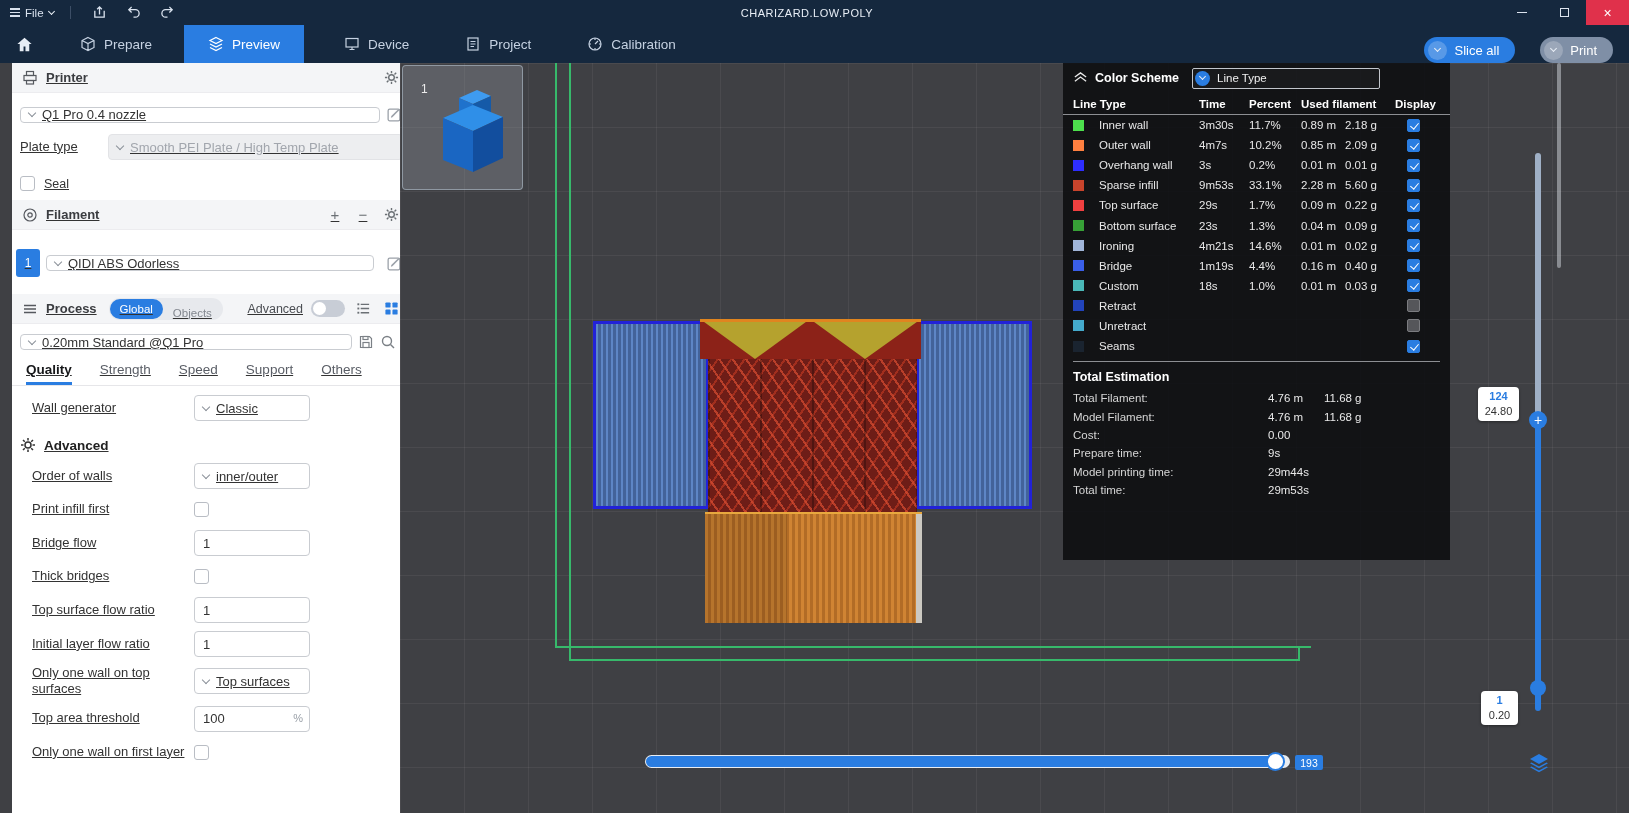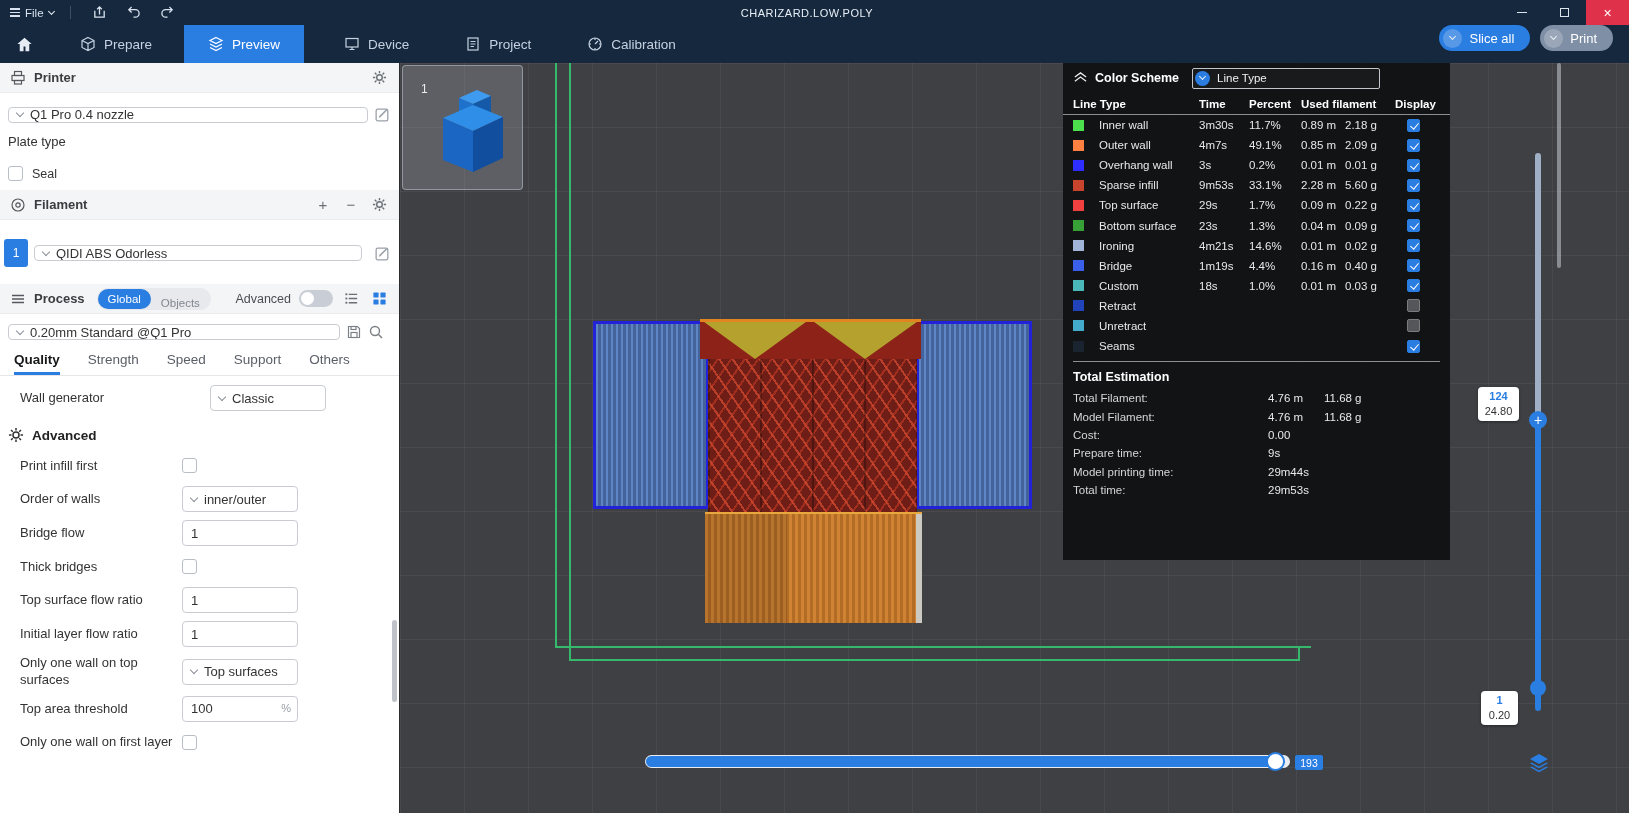--- a/index.html
+++ b/index.html
@@ -21,28 +21,28 @@
   .win-btn { width:43px; height:100%; display:flex; align-items:center; justify-content:center;}
   .ic-min { width:10px; height:1.5px; background:#DCE4EE;}
   .ic-max { width:9px; height:9px; border:1.2px solid #DCE4EE;}
   .win-close { background:#E0314B; color:#fff; font-size:14px;}
 
   
   .navbar { position:absolute; left:0; top:25px; right:0; height:38px; background:#15283E; display:flex; align-items:stretch; z-index:29;}
   .home-btn { width:48px; display:flex; align-items:center; justify-content:center;}
   .nav-tab { display:flex; align-items:center; gap:8px; padding:0 24px; color:#C6D2E2; font-size:13.5px; margin-left:8px;}
   .nav-tab.active { background:#2A7DE1; color:#fff; margin:0 8px;}
-  .nav-actions { margin-left:auto; display:flex; align-items:flex-start; gap:10px; padding-right:16px;}
+  .nav-actions { margin-left:auto; display:flex; align-items:flex-end; gap:25px; padding-right:16px;}
   .pill { height:26px; border-radius:13px; display:flex; align-items:center; gap:7px; padding:0 16px 0 4px; color:#fff; font-size:13px;}
   .pill .cc { width:19px; height:19px; border-radius:50%; background:rgba(255,255,255,.22); display:flex; align-items:center; justify-content:center;}
   .pill.slice { background:#2A7DE1;}
   .pill.print { background:#7F8FA6;}
 
   
-  .left-panel { position:absolute; left:0; top:63px; width:400px; bottom:0; background:#fff; color:#333; font-size:13px; overflow:hidden; border-right:1px solid #2B2C30;}
+  .left-panel { position:absolute; left:12px; top:63px; width:400px; bottom:0; background:#fff; color:#333; font-size:13px; overflow:hidden; border-right:1px solid #2B2C30;text-decoration:underline;}
   .sec-head { display:flex; align-items:center; height:30px; background:#F4F5F7; padding:0 10px; gap:8px; border-bottom:1px solid #ECECEF;}
   .sec-title { font-weight:600; font-size:13px; color:#3A3C40;}
   .sec-spacer { flex:1;}
   .ghost-btn { color:#6B7075; display:flex; align-items:center; justify-content:center; width:20px; height:20px; font-size:15px;}
   .combo { height:16px; border:1px solid #C9CCD1; border-radius:4px; display:flex; align-items:center; padding:0 8px; gap:7px; background:#fff; color:#333; overflow:hidden; white-space:nowrap;}
   .combo.disabled { background:#EDEEF0; color:#A2A6AD; border-color:#E2E3E6;}
   .combo .cval { font-size:13px;}
   .combo.small { height:26px; width:116px; font-size:13px;}
   .row { display:flex; align-items:center; padding:0 8px;}
   .edit-ic { margin-left:6px; flex:none;}
@@ -254,20 +254,24 @@
       <span class="edit-ic">
         <svg width="17" height="17" viewBox="0 0 16 16">
             <rect x="2" y="3" width="11" height="11" rx="1.5" fill="none" stroke="#9AA0A8" stroke-width="1.2"></rect>
             <path d="M6 10.5 12.5 4l-1-1L5 9.5 4.6 11z" fill="#9AA0A8"></path>
           </svg>
       </span>
     </div>
 
     <div class="row" style="margin-top:11px;">
       <span class="plabel" style="width:88px;">Plate type</span>
+      <div class="combo disabled" style="flex:1; height:26px;">
+        <span class="chev"></span>
+        <span class="cval">Smooth PEI Plate / High Temp Plate</span>
+      </div>
     </div>
 
     <div class="row" style="margin-top:16px; gap:9px;">
       <span class="chkbox"></span>
       <span style="font-size:12.5px;">Seal</span>
     </div>
 
     <div class="sec-head" style="margin-top:9px;">
       <svg width="16" height="16" viewBox="0 0 16 16">
           <circle cx="8" cy="8" r="6" fill="none" stroke="#55585E" stroke-width="1.2"></circle>
@@ -350,47 +354,47 @@
     </div>
 
     <div class="ptabs">
       <span class="ptab active">Quality</span>
       <span class="ptab">Strength</span>
       <span class="ptab">Speed</span>
       <span class="ptab">Support</span>
       <span class="ptab">Others</span>
     </div>
 
-    <div class="prow" style="margin-top:5px;gap:28px;">
+    <div class="prow" style="margin-top:5px;">
       <span class="plabel">Wall generator</span>
       <div class="combo small">
         <span class="chev"></span>
         <span class="cval">Classic</span>
       </div>
     </div>
 
     <div class="adv-head">
       <svg width="16" height="16" viewBox="0 0 16 16">
           <circle cx="8" cy="8" r="3" fill="none" stroke="#333" stroke-width="1.5"></circle>
           <path d="M8 1v2.5M8 12.5V15M1 8h2.5M12.5 8H15M3 3l1.8 1.8M11.2 11.2 13 13M13 3l-1.8 1.8M4.8 11.2 3 13" stroke="#333" stroke-width="1.5"></path>
         </svg>
       <span>Advanced</span>
     </div>
 
     <div class="prow">
-      <span class="plabel">Print infill first</span>
-      <span class="chkbox"></span>
-    </div>
-
-    <div class="prow">
       <span class="plabel">Order of walls</span>
       <div class="combo small">
         <span class="chev"></span>
         <span class="cval">inner/outer</span>
       </div>
+    </div>
+
+    <div class="prow">
+      <span class="plabel">Print infill first</span>
+      <span class="chkbox"></span>
     </div>
 
     <div class="prow">
       <span class="plabel">Bridge flow</span>
       <span class="pctrl"><input class="pinput" value="1" style=""></span>
     </div>
 
     <div class="prow">
       <span class="plabel">Thick bridges</span>
       <span class="chkbox"></span>
@@ -491,21 +495,21 @@
             <span>11.7%</span>
             <span>0.89 m</span>
             <span>2.18 g</span>
             <span class="cbx checked"></span>
           </div>
 
           <div class="lrow">
             <span class="sw" style="background: rgb(255, 128, 64);"></span>
             <span>Outer wall</span>
             <span>4m7s</span>
-            <span>49.1%</span>
+            <span>10.2%</span>
             <span>0.85 m</span>
             <span>2.09 g</span>
             <span class="cbx checked"></span>
           </div>
 
           <div class="lrow">
             <span class="sw" style="background: rgb(46, 46, 255);"></span>
             <span>Overhang wall</span>
             <span>3s</span>
             <span>0.2%</span>

